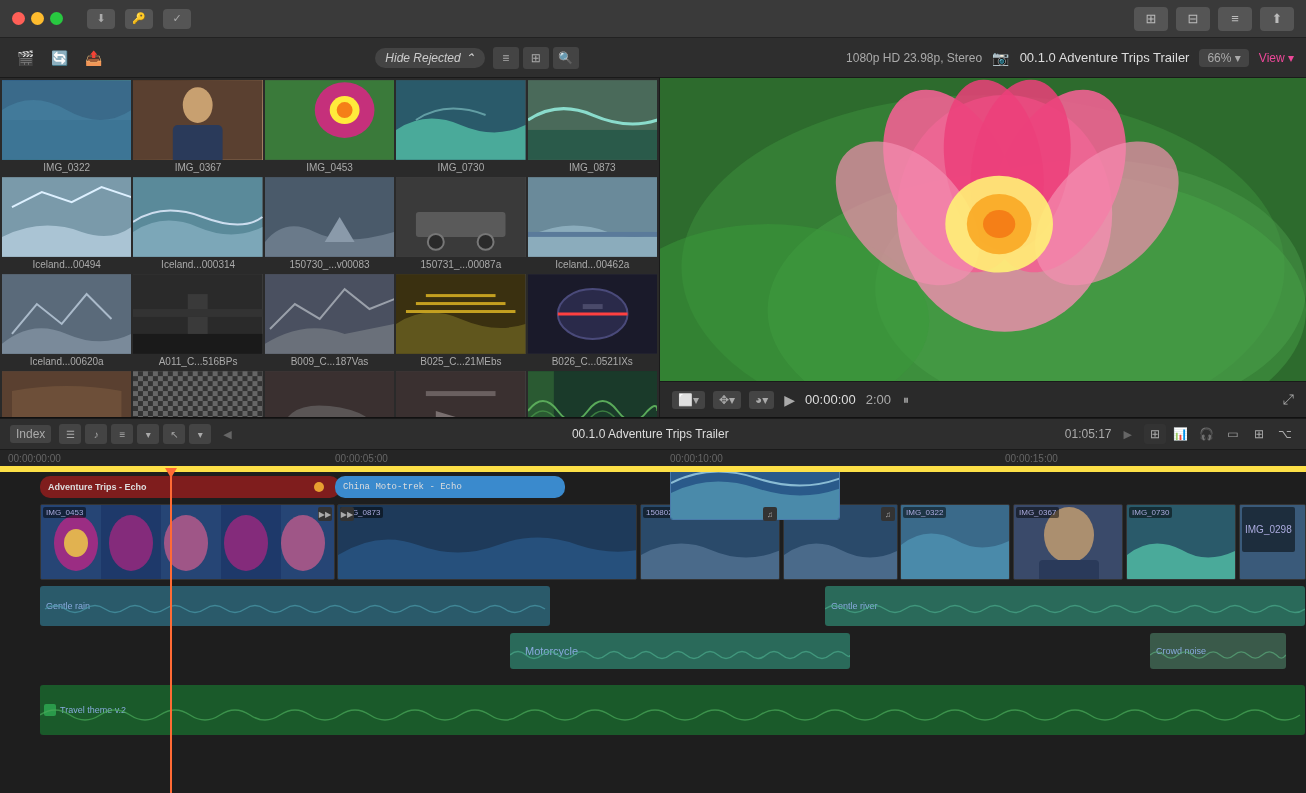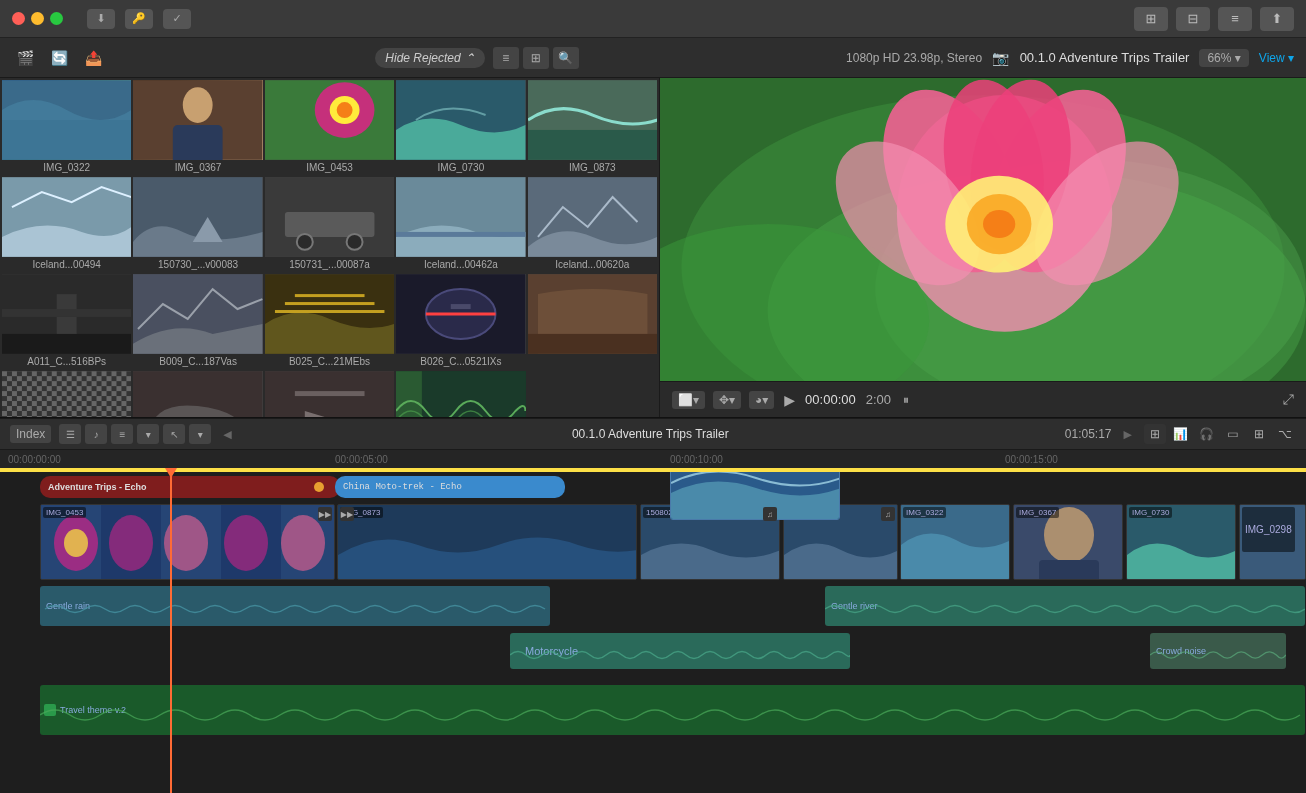--- a/index.html
+++ b/index.html
@@ -23,21 +23,21 @@
     .toolbar-icon { width: 28px; height: 28px; display: flex; align-items: center; justify-content: center; font-size: 14px; color: #aaa; cursor: pointer; border-radius: 4px; }
     .toolbar-center { flex: 1; display: flex; justify-content: center; align-items: center; gap: 8px; }
     .hide-rejected { background: #444; border-radius: 14px; padding: 3px 10px; font-size: 12px; color: #ccc; display: flex; align-items: center; gap: 4px; cursor: pointer; font-style: italic; }
     .toolbar-view-icons { display: flex; gap: 4px; }
     .view-icon { width: 26px; height: 22px; background: #444; border-radius: 3px; display: flex; align-items: center; justify-content: center; font-size: 12px; color: #aaa; cursor: pointer; }
     .toolbar-right { display: flex; align-items: center; gap: 10px; }
     .format-label { font-size: 12px; color: #aaa; }
     .camera-icon { font-size: 14px; color: #aaa; }
     .project-name { font-size: 13px; color: #ddd; }
     .zoom-label { font-size: 12px; color: #aaa; background: #444; padding: 2px 8px; border-radius: 4px; }
-    .view-btn { font-size: 12px; color: #0ea5e9; }
+    .view-btn { font-size: 12px; color: #ec4899; }
 
     
     .media-browser { width: 660px; background: #2a2a2a; overflow: hidden; border-right: 1px solid #1a1a1a; }
     .media-grid { display: grid; grid-template-columns: repeat(5, 1fr); gap: 2px; padding: 2px; height: 100%; overflow-y: auto; }
     .media-item { position: relative; cursor: pointer; }
     .media-thumb { width: 100%; height: 80px; background: #444; display: flex; align-items: center; justify-content: center; overflow: hidden; position: relative; }
     .media-label { font-size: 10px; color: #aaa; padding: 2px 2px; text-align: center; white-space: nowrap; overflow: hidden; text-overflow: ellipsis; background: #2a2a2a; }
 
     
     .preview-panel { flex: 1; background: #000; position: relative; display: flex; flex-direction: column; }
@@ -171,20 +171,30 @@
 
       <div class="media-item">
         <div class="media-thumb">
           <svg width="100%" height="80" viewBox="0 0 130 80">
               <rect width="130" height="80" fill="#7a9aaa"></rect>
               <path d="M0 60 Q40 40 80 55 Q110 65 130 50 L130 80 L0 80Z" fill="#aac4d4"></path>
               <path d="M10 30 L40 15 L70 25 L100 10 L130 20" stroke="#ddf0ff" stroke-width="2" fill="none"></path>
             </svg>
         </div>
         <div class="media-label">Iceland...00494</div>
+      </div>
+      <div class="media-item">
+        <div class="media-thumb">
+          <svg width="100%" height="80" viewBox="0 0 130 80">
+              <rect width="130" height="80" fill="#5a8a9a"></rect>
+              <path d="M0 55 Q30 35 65 50 Q100 65 130 50 L130 80 L0 80Z" fill="#8ab4c4" opacity="0.7"></path>
+              <path d="M0 45 Q30 25 70 40 Q110 55 130 40" stroke="#ccddee" stroke-width="2" fill="none"></path>
+            </svg>
+        </div>
+        <div class="media-label">Iceland...000314</div>
       </div>
       <div class="media-item">
         <div class="media-thumb">
           <svg width="100%" height="80" viewBox="0 0 130 80">
               <rect width="130" height="80" fill="#4a5a6a"></rect>
               <path d="M0 65 Q20 40 50 55 Q80 70 130 55 L130 80 L0 80Z" fill="#6a7a8a"></path>
               <path d="M60 65 L75 40 L90 65Z" fill="#8a9aaa"></path>
             </svg>
         </div>
         <div class="media-label">150730_...v00083</div>
@@ -387,21 +397,21 @@
     <div class="tl-right-icon">📊</div>
     <div class="tl-right-icon">🎧</div>
     <div class="tl-right-icon">▭</div>
     <div class="tl-right-icon">⊞</div>
     <div class="tl-right-icon">⌥</div>
   </div>
 </div>
 
 <div class="timeline" style="position:relative; height:383px; background:#1e1e1e; overflow:hidden;">
 
-  <div style="height:22px; background:#252525; position:relative; display:flex; align-items:center; border-bottom:4px solid #fde047;">
+  <div style="height:22px; background:#252525; position:relative; display:flex; align-items:center; border-bottom:6px solid #fde047;">
     <span style="position:absolute;left:8px;font-size:10px;color:#666;">00:00:00:00</span>
     <span style="position:absolute;left:335px;font-size:10px;color:#666;">00:00:05:00</span>
     <span style="position:absolute;left:670px;font-size:10px;color:#666;">00:00:10:00</span>
     <span style="position:absolute;left:1005px;font-size:10px;color:#666;">00:00:15:00</span>
   </div>
 
   <div style="position:absolute;top:22px;bottom:0;left:170px;width:2px;background:#ff6b35;z-index:20;">
     <div style="position:absolute;top:-4px;left:-5px;width:12px;height:10px;background:#ff6b35;clip-path:polygon(50% 100%, 0 0, 100% 0);"></div>
   </div>
 

